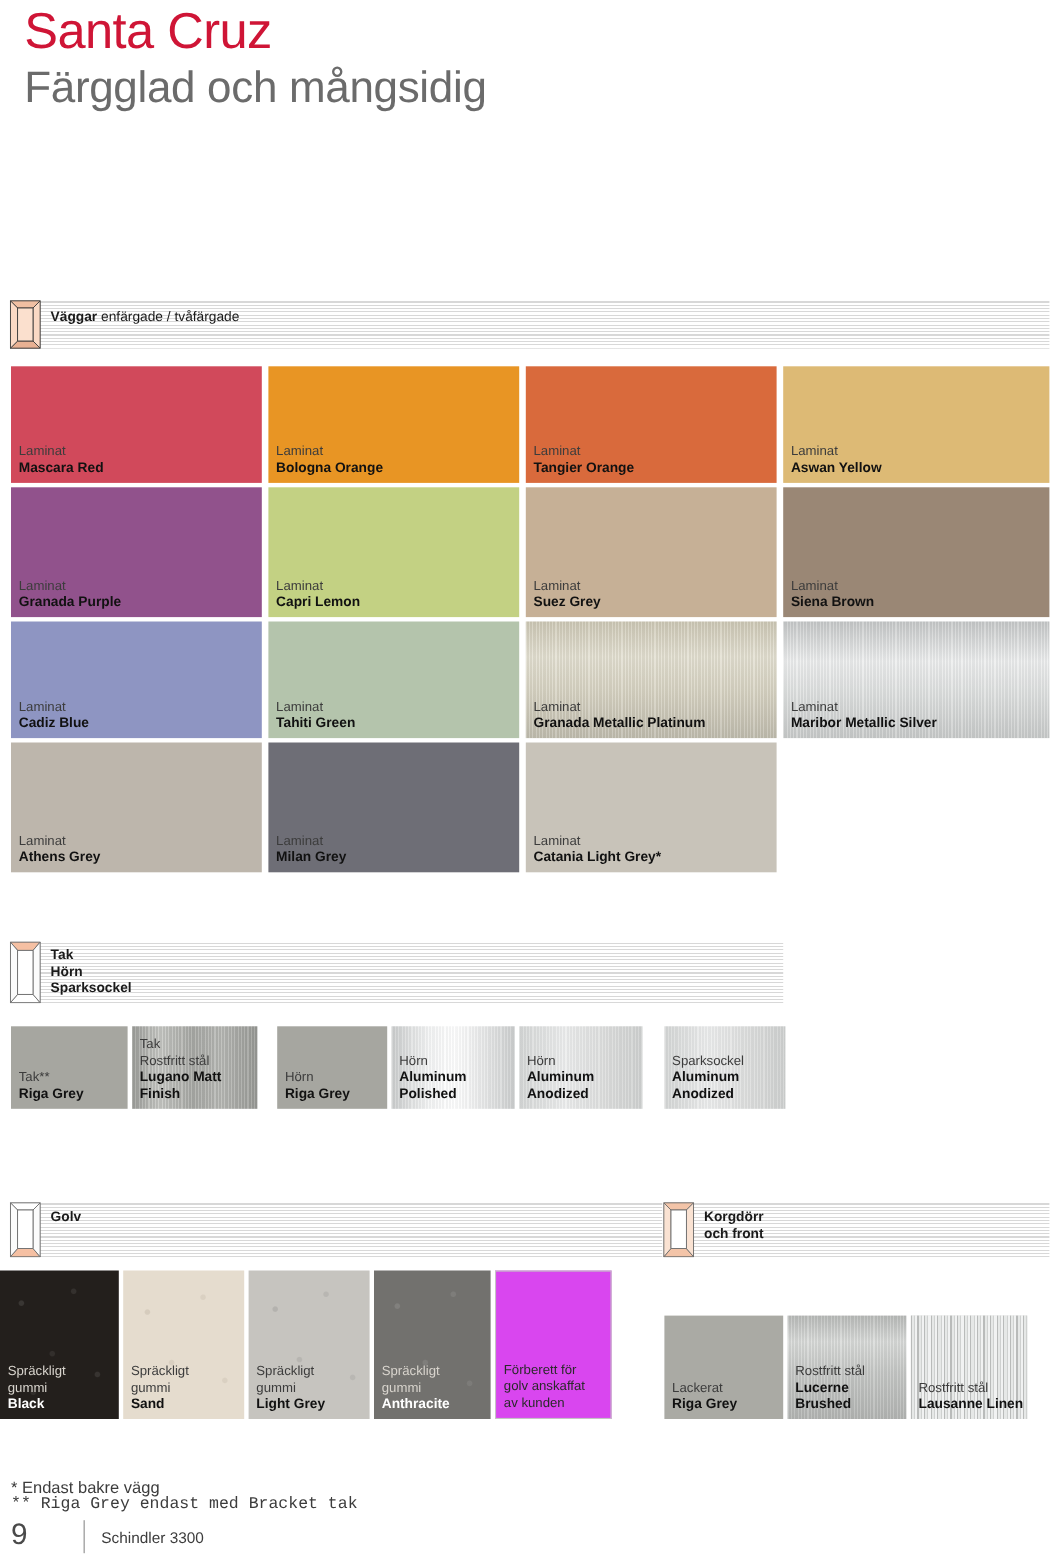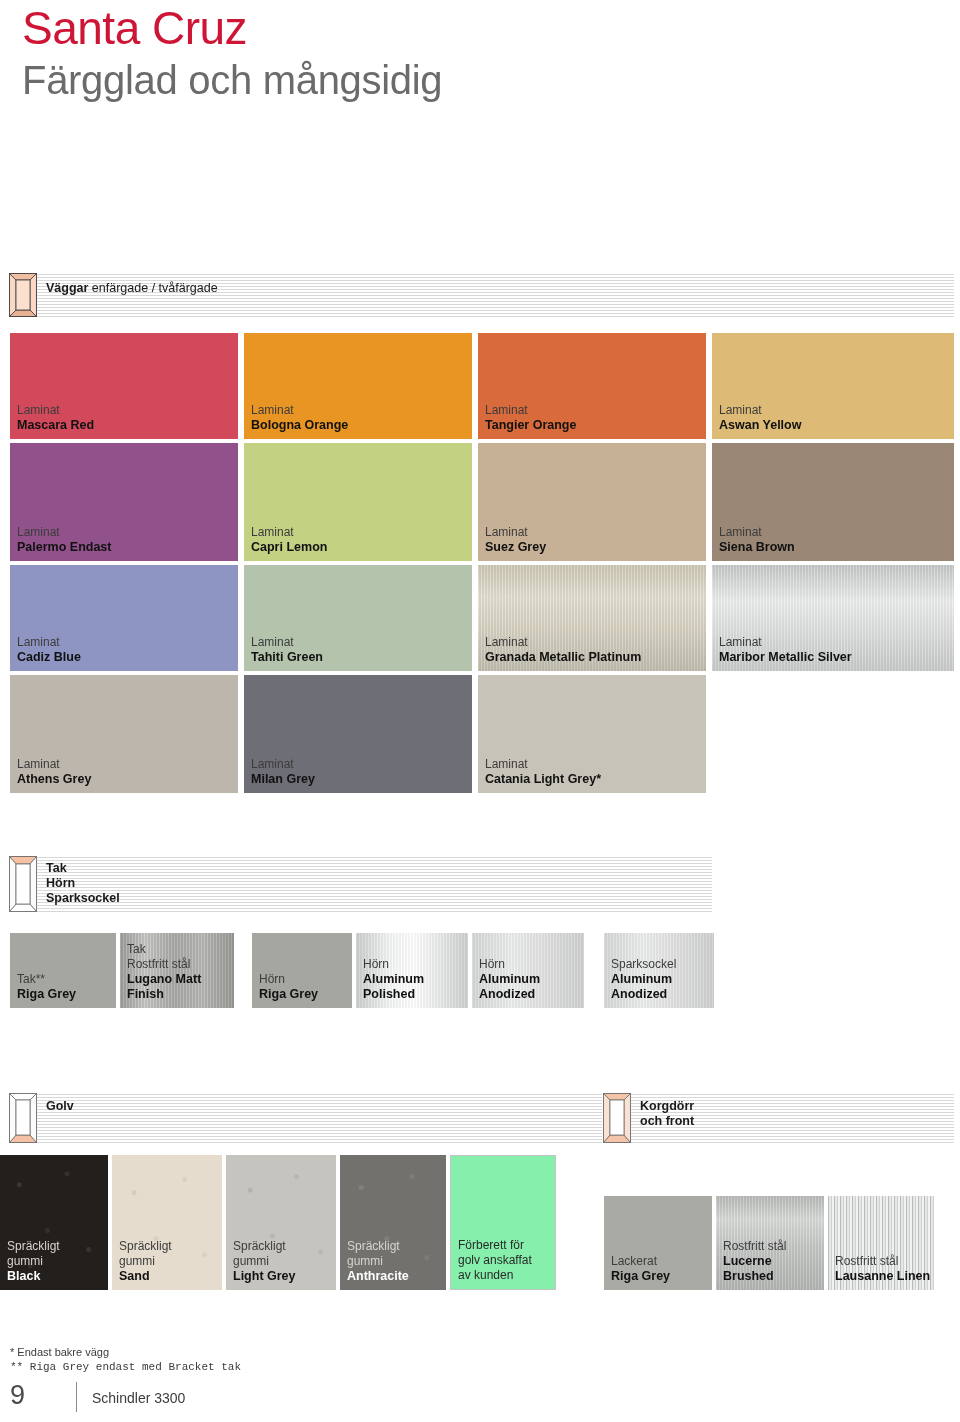--- a/index.html
+++ b/index.html
@@ -51,21 +51,21 @@
     overflow: hidden;
   }
   .sw .lbl {
     position: absolute; left: 7px; bottom: 6px;
     line-height: 15px;
   }
   .sw .l1, .sw .l2 { font-size: 12px; font-weight: normal; color: #3c3c3c; display:block; }
   .sw .l3 { font-size: 12.5px; font-weight: bold; color: #111111; display:block; }
   .sw.dark .l1, .sw.dark .l2 { color: #d8d4cd; }
   .sw.dark .l3 { color: #ffffff; }
-  .sw.outline { border: 1px solid #c4c4c4; background: #86efac; }
+  .sw.outline { border: 1px solid #c4c4c4; background: #d946ef; }
   .sw.outline .lbl { bottom: 6px; }
   .sw.outline .l1, .sw.outline .l2, .sw.outline .l3 {
     font-size: 12px; font-weight: normal; color: #2a2a2a;
   }
 
   
   .tex-platinum {
     background:
       repeating-linear-gradient(to right, rgba(255,255,255,.16) 0 1px, rgba(120,115,100,.10) 1px 3px),
       linear-gradient(to bottom, #cdc8b6 0%, #e3e0d2 30%, #d6d2c2 62%, #bfbcae 100%);
@@ -133,21 +133,21 @@
     background:
       radial-gradient(circle at 20% 24%, rgba(230,230,230,.13) 0 2px, transparent 3px),
       radial-gradient(circle at 68% 16%, rgba(230,230,230,.10) 0 2px, transparent 3px),
       radial-gradient(circle at 44% 62%, rgba(230,230,230,.11) 0 2px, transparent 3px),
       radial-gradient(circle at 82% 76%, rgba(230,230,230,.09) 0 2px, transparent 3px),
       #72716e;
   }
 
   
   .footnote {
-    position: absolute; font-size: 11px; color: #3c3c3c; line-height: 15px;
+    position: absolute; font-size: 15px; color: #3c3c3c; line-height: 15px;
   }
   .disclaimer {
     position: absolute; font-size: 12px; color: #3c3c3c; line-height: 17px;
     width: 390px;
   }
   .pagenum {
     position: absolute; font-size: 27px; color: #4a4a4a; font-weight: 300;
   }
   .footer-rule {
     position: absolute; width: 1px; background: #8a8a8a;
@@ -202,21 +202,21 @@
       </div>
       <div class="sw" style="left: 712px; top: 333px; width: 242px; height: 106px; background: rgb(221, 186, 117);">
         <div class="lbl">
           <span class="l1">Laminat</span>
           <span class="l3">Aswan Yellow</span>
         </div>
       </div>
       <div class="sw" style="left: 10px; top: 443px; width: 228px; height: 118px; background: rgb(145, 82, 140);">
         <div class="lbl">
           <span class="l1">Laminat</span>
-          <span class="l3">Palermo Endast</span>
+          <span class="l3">Granada Purple</span>
         </div>
       </div>
       <div class="sw" style="left: 244px; top: 443px; width: 228px; height: 118px; background: rgb(195, 209, 131);">
         <div class="lbl">
           <span class="l1">Laminat</span>
           <span class="l3">Capri Lemon</span>
         </div>
       </div>
       <div class="sw" style="left: 478px; top: 443px; width: 228px; height: 118px; background: rgb(198, 176, 150);">
         <div class="lbl">

